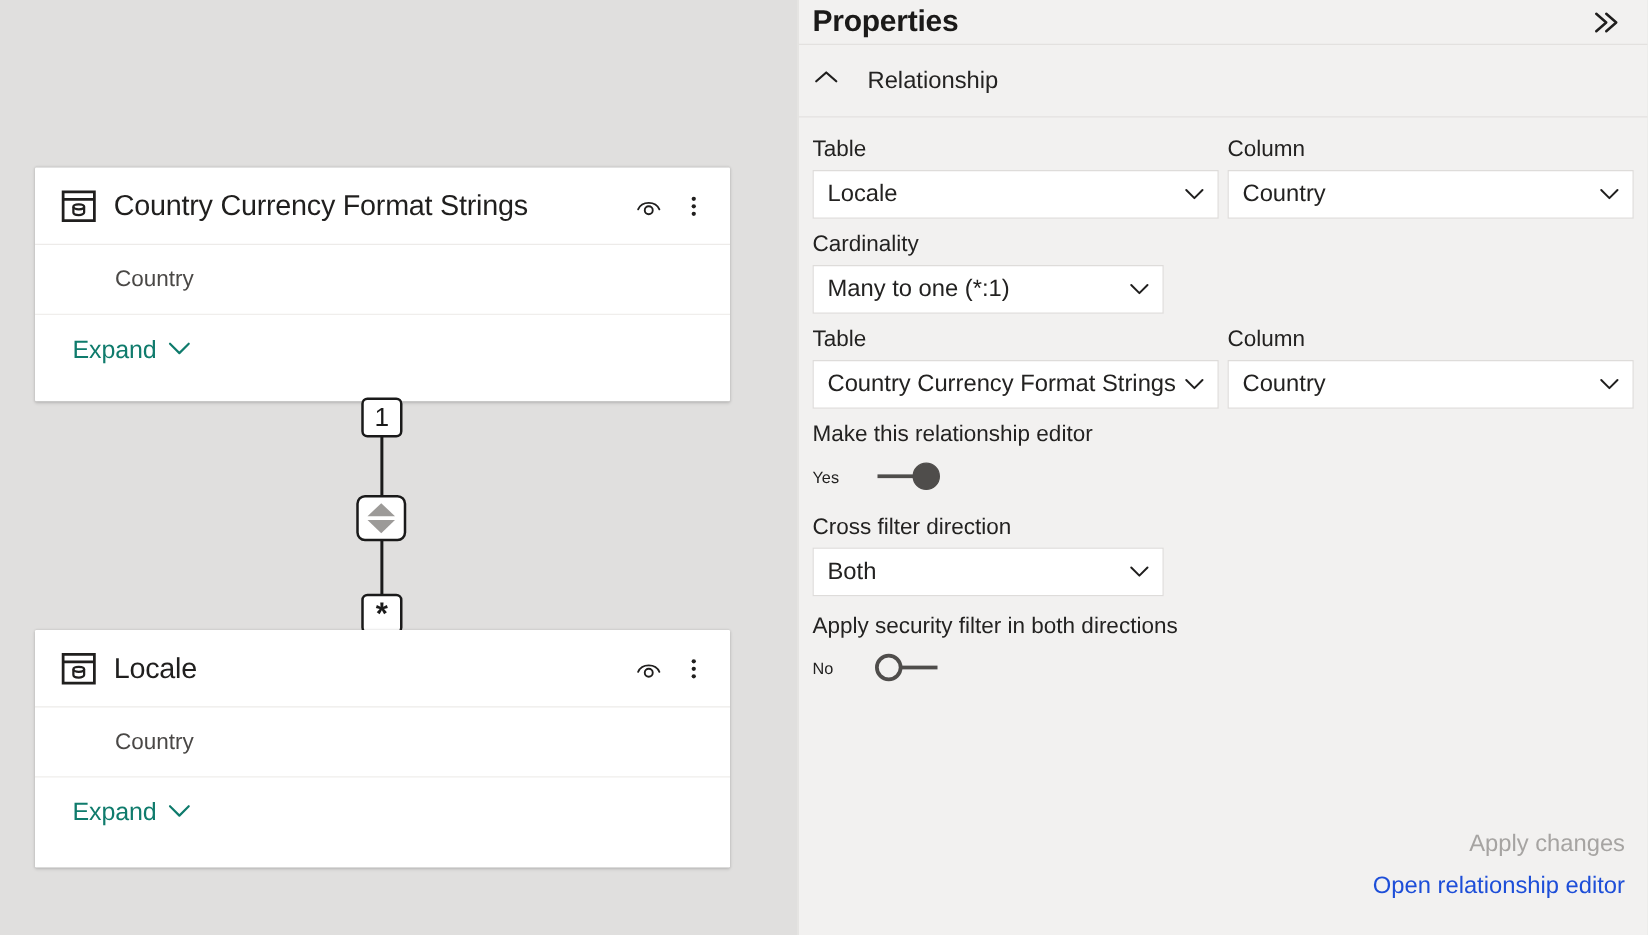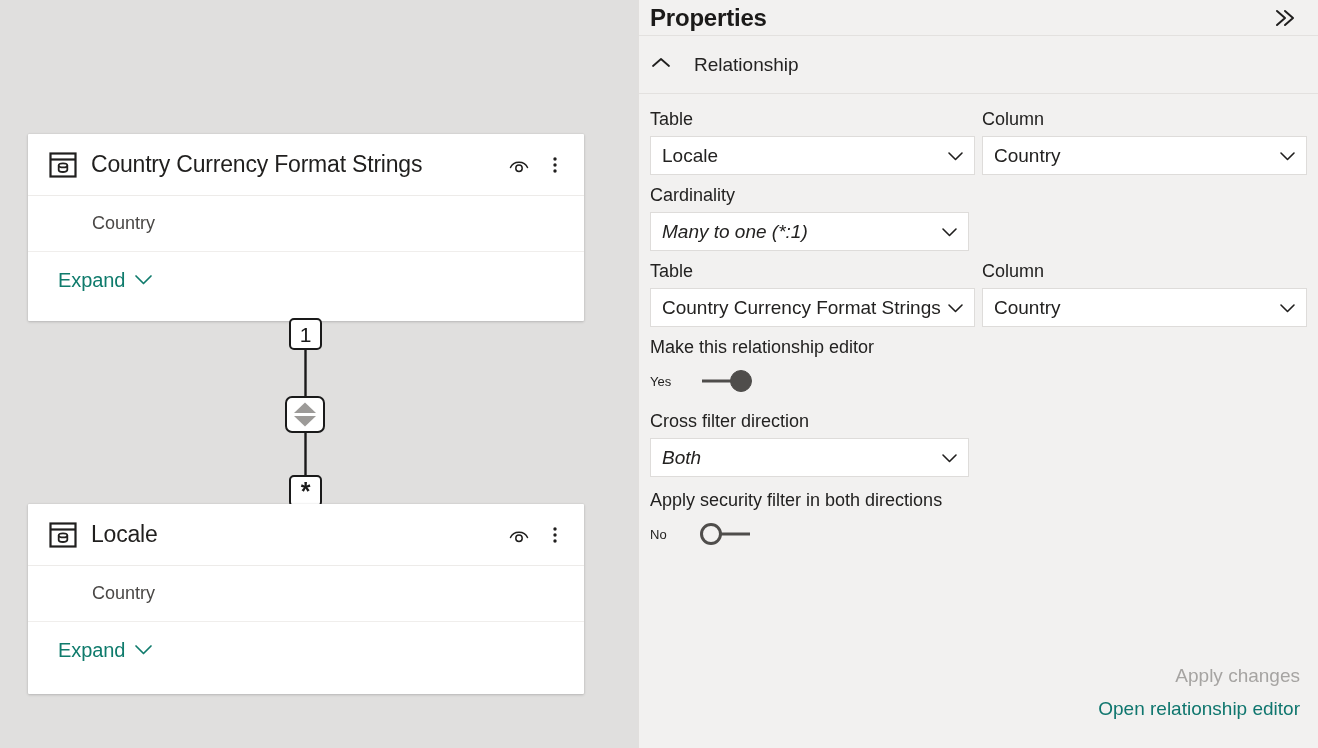--- a/index.html
+++ b/index.html
@@ -230,21 +230,21 @@
     cursor: pointer;
     white-space: nowrap;
     overflow: hidden;
   }
   .select .sel-chev {
     position: absolute;
     right: 10px;
     top: 50%;
     transform: translateY(-50%);
   }
-  .sel-narrow { width: 319px; font-style: italic; }
+  .sel-narrow { width: 281px; }
   .fld-block { margin-bottom: 9px; }
 
   .toggle-row {
     display: flex;
     align-items: center;
     height: 34px;
     margin-top: 2px;
   }
   .toggle-state {
     font-size: 13px;
@@ -301,21 +301,21 @@
     font-size: 19px;
     line-height: 33px;
     display: block;
     white-space: nowrap;
   }
   #apply-changes {
     color: #a6a4a2;
     cursor: default;
   }
   #open-editor {
-    color: #0f766e;
+    color: #1d4ed8;
     cursor: pointer;
   }
 </style>
 </head>
 <body>
 
 <div id="root">
 
   <div id="canvas">
 

